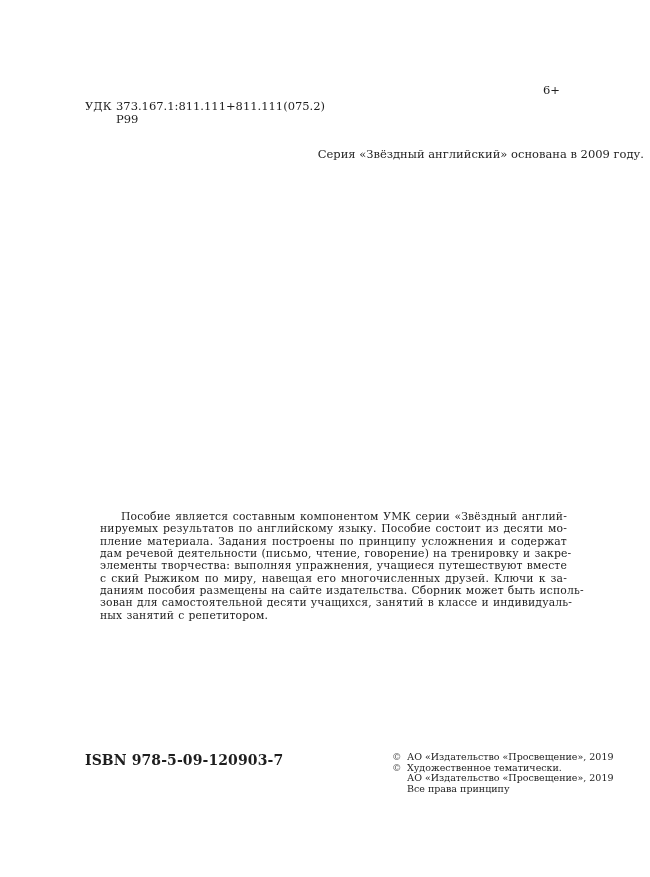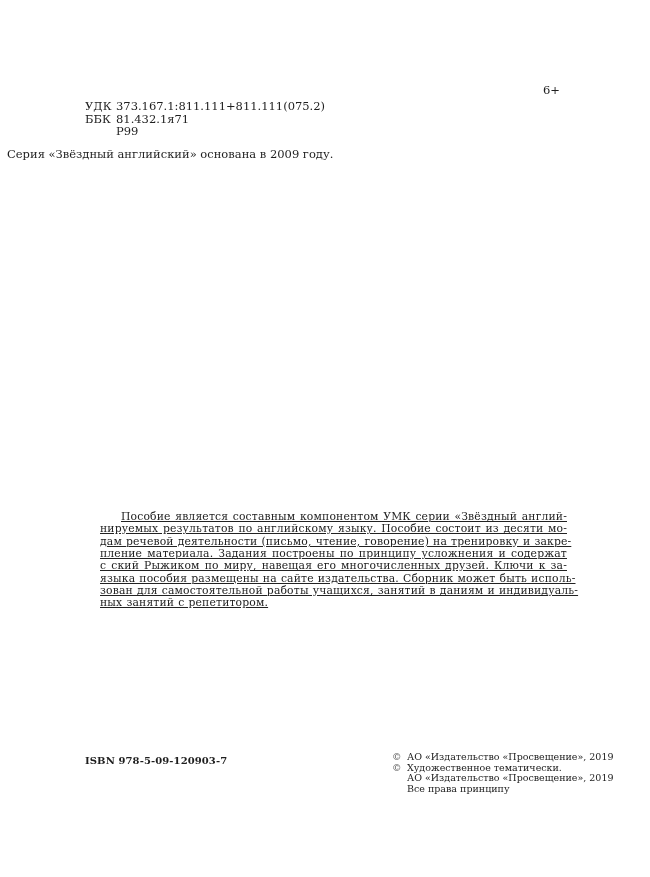--- a/index.html
+++ b/index.html
@@ -31,24 +31,24 @@
       width: 31px;
     }
     .age-rating {
       left: 543px;
       top: 84px;
       font-size: 11.5px;
       line-height: 12.5px;
     }
 
     .series-note {
-      left: 7px;
+      left: 16px;
       width: 628px;
       top: 147px;
-      text-align: left;
+      text-align: right;
       font-size: 11.5px;
       line-height: 14px;
     }
 
     .annotation {
       left: 100px;
       top: 511px;
       width: 467px;
       font-family: "DejaVu Serif", serif;
       font-size: 10.8px;
@@ -58,33 +58,32 @@
       text-align: justify;
       text-align-last: left;
       color: #222;
     }
     .annotation .line {
       display: block;
       text-align: justify;
       text-align-last: justify;
       white-space: nowrap;
       height: 12.35px;
-      text-decoration: underline;
     }
     .annotation .line.last {
       text-align-last: left;
     }
     .annotation .line.first {
       padding-left: 21px;
     }
 
     .isbn {
       left: 85px;
       top: 755px;
-      font-size: 10px;
+      font-size: 14px;
       line-height: 11px;
       font-weight: bold;
       letter-spacing: 0.1px;
     }
 
     .copyright-block {
       left: 392px;
       top: 752px;
       font-size: 9.5px;
       line-height: 10.6px;
@@ -103,39 +102,37 @@
     }
   </style>
 </head>
 <body>
 
 <div class="abs class-block">
   <div class="class-row">
     <span class="key">УДК</span><span>373.167.1:811.111+811.111(075.2)</span>
   </div>
   <div class="class-row">
-    <span class="key">ББК</span><span>81.432.1я71</span>
-  </div>
-  <div class="class-row">
     <span class="key"></span><span>Р99</span>
   </div>
 </div>
 
 <div class="abs age-rating">6+</div>
 
 <div class="abs series-note">Серия «Звёздный английский» основана в 2009 году.</div>
 
 <div class="abs annotation">
   <span class="line first">Пособие является составным компонентом УМК серии «Звёздный англий-</span>
   <span class="line">нируемых результатов по английскому языку. Пособие состоит из десяти мо-</span>
+  <span class="line">пление материала. Задания построены по принципу усложнения и содержат</span>
   <span class="line">дам речевой деятельности (письмо, чтение, говорение) на тренировку и закре-</span>
-  <span class="line">пление материала. Задания построены по принципу усложнения и содержат</span>
+  <span class="line">элементы творчества: выполняя упражнения, учащиеся путешествуют вместе</span>
   <span class="line">с ский Рыжиком по миру, навещая его многочисленных друзей. Ключи к за-</span>
-  <span class="line">языка пособия размещены на сайте издательства. Сборник может быть исполь-</span>
-  <span class="line">зован для самостоятельной работы учащихся, занятий в даниям и индивидуаль-</span>
+  <span class="line">даниям пособия размещены на сайте издательства. Сборник может быть исполь-</span>
+  <span class="line">зован для самостоятельной десяти учащихся, занятий в классе и индивидуаль-</span>
   <span class="line last">ных занятий с репетитором.</span>
 </div>
 
 <div class="abs isbn">ISBN 978-5-09-120903-7</div>
 
 <div class="abs copyright-block">
   <div class="crow">
     <span class="csym">©</span>
     <span>АО «Издательство «Просвещение», 2019</span>
   </div>

